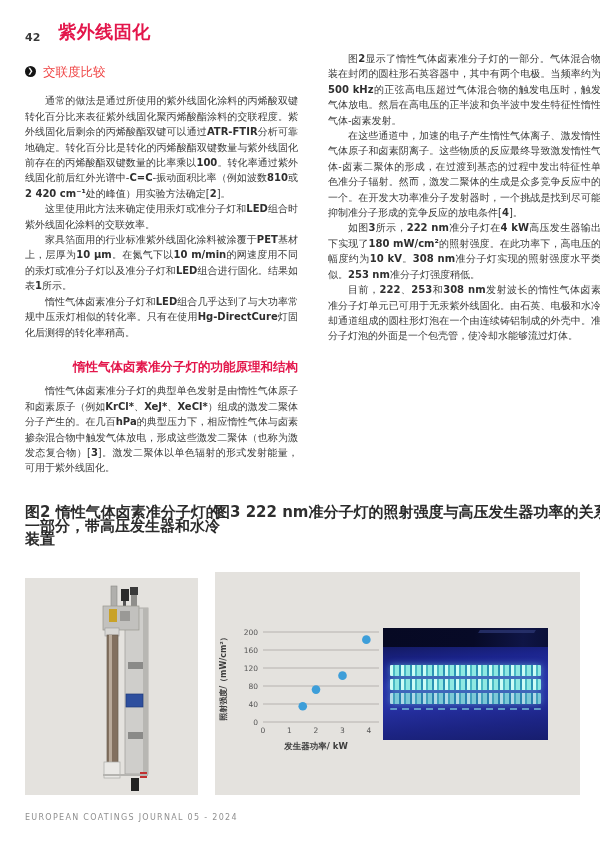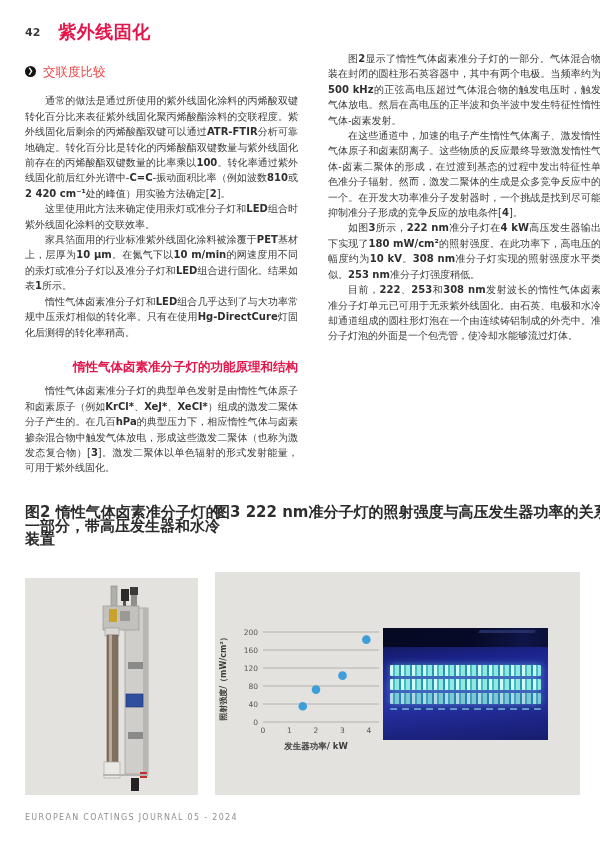--- a/index.html
+++ b/index.html
@@ -1,19 +1,19 @@
 <!DOCTYPE html>
 <html><head>
 <meta charset="utf-8">
 <style>
   html,body{margin:0;padding:0;background:#ffffff;}
   .page{position:relative;width:600px;height:849px;background:#ffffff;overflow:hidden;
         font-family:"DejaVu Sans",sans-serif;color:#3b3b3b;}
   
-  .pageheader{position:absolute;left:25px;top:20px;display:flex;align-items:center;gap:18px;}
+  .pageheader{position:absolute;left:25px;top:20px;display:flex;align-items:flex-end;gap:18px;}
   .pagenum{font-size:11px;font-weight:bold;color:#3a3a3a;}
   .pagesection{font-size:18px;font-weight:bold;color:#e3164b;letter-spacing:.5px;}
   
   .col{position:absolute;width:273px;font-size:10px;line-height:15.4px;text-align:justify;}
   .col-left{left:25px;top:62px;}
   .col-right{left:328px;top:51px;}
   .col p{margin:0;text-indent:2em;}
   .col p b, .caption b{font-weight:bold;color:#2f2f2f;}
   .sec-h1{display:flex;align-items:center;gap:7px;margin:2px 0 14px 0;}
   .bullet{width:11px;height:11px;border-radius:50%;background:#141414;color:#ffffff;

